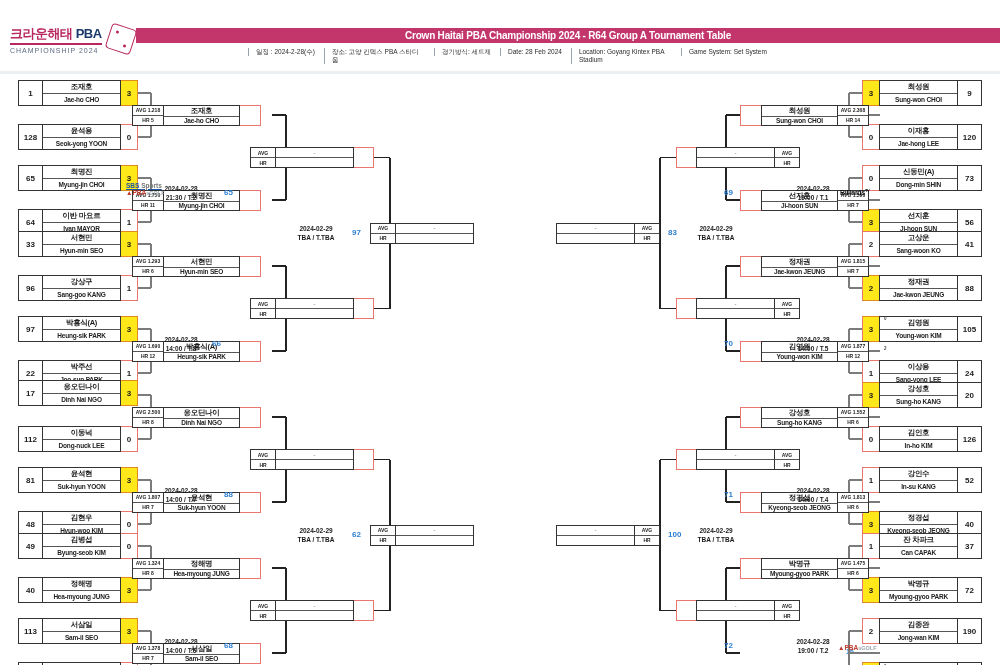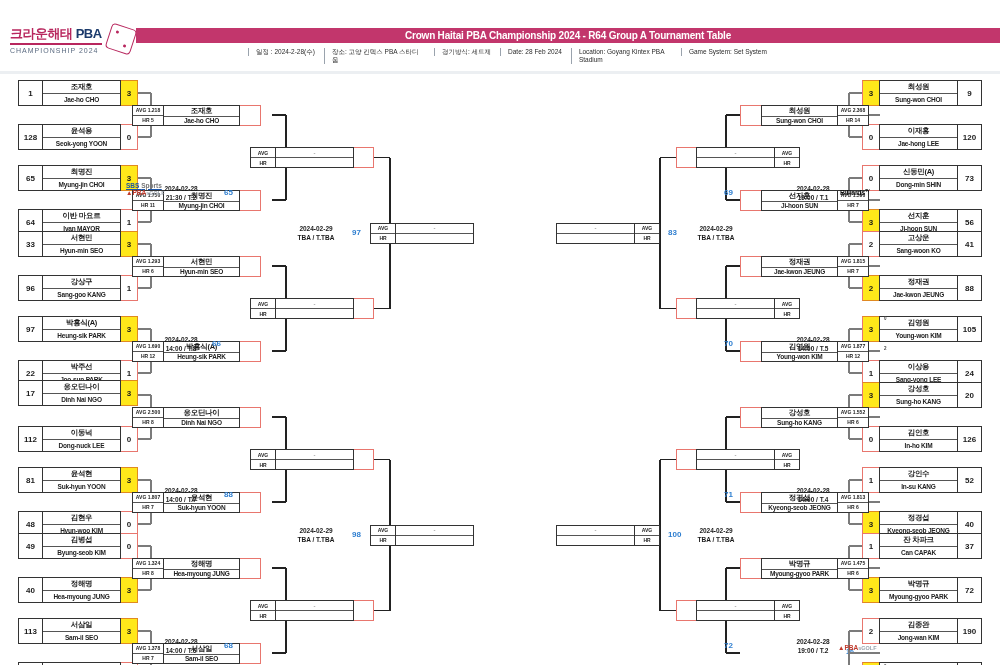--- a/index.html
+++ b/index.html
@@ -587,21 +587,21 @@
       </div>
       <div class="body">
         <div class="r top">-</div>
         <div class="r"></div>
       </div>
     </div>
     <div class="mmeta" style="top: 452px; left: 284px; width: 64px;">
       <div class="">2024-02-29</div>
       <div class="">TBA / T.TBA</div>
     </div>
-    <div class="mno" style="top: 456px; left: 352px;">98</div>
+    <div class="mno" style="top: 456px; left: 352px;">62</div>
     <div class="p64 mir" style="left: 862px; top: 6px;">
       <div class="seed">9</div>
       <div class="names">
         <div class="nm-ko">최성원</div>
         <div class="nm-en">Sung-won CHOI</div>
       </div>
       <div class="sc win">3</div>
     </div>
     <div class="p64 mir" style="left: 862px; top: 50px;">
       <div class="seed">120</div>

